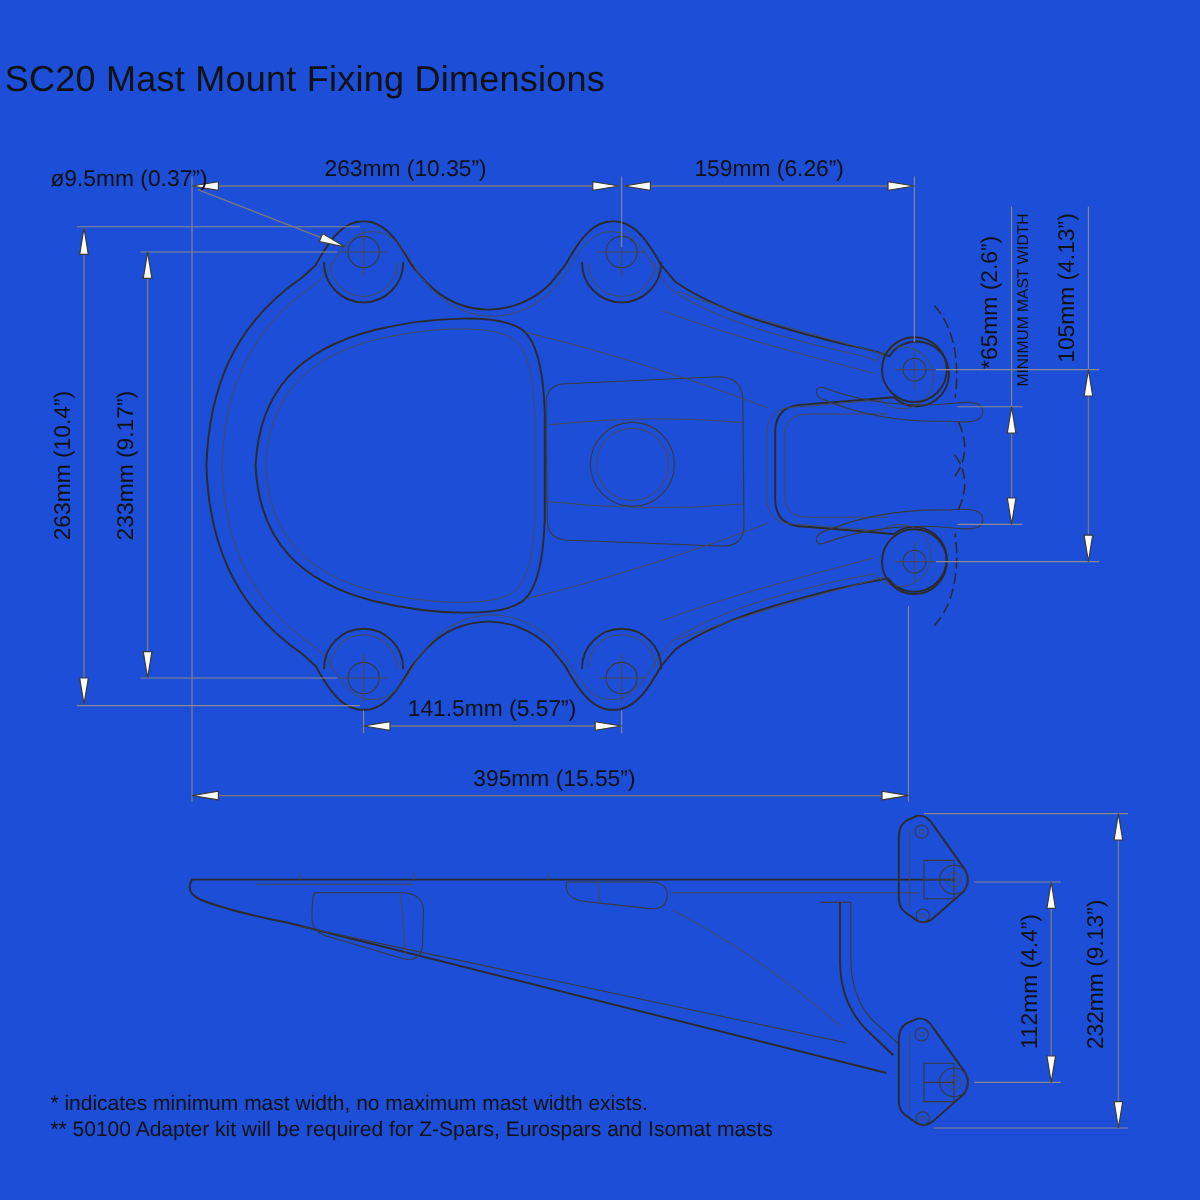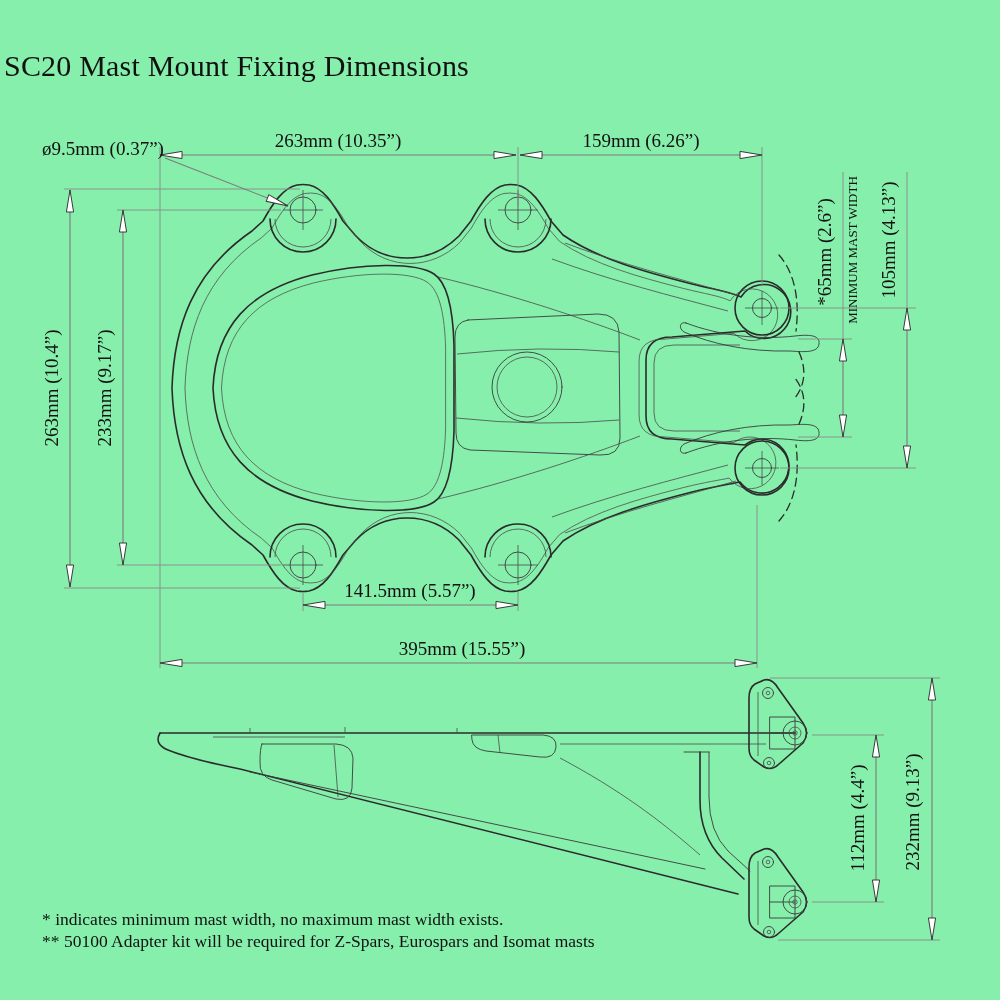--- a/index.html
+++ b/index.html
@@ -1,17 +1,17 @@
 <!DOCTYPE html>
 <html><head>
 <meta charset="utf-8">
 <style>
   html,body{margin:0;padding:0;background:#fff;}
-  .page{width:1000px;height:1000px;background:#86efac;position:relative;overflow:hidden;
-        font-family:Liberation Serif, serif;}
+  .page{width:1000px;height:1000px;background:#1d4ed8;position:relative;overflow:hidden;
+        font-family:Liberation Sans, sans-serif;}
   svg{display:block;}
   text{fill:#111;}
   .title{font-size:30px;font-weight:500;letter-spacing:.2px;}
   .dim{font-size:19px;font-weight:500;}
   .small{font-size:13px;font-weight:500;}
   .foot{font-size:17.5px;font-weight:400;}
   .part{stroke:#2b2b2b;stroke-width:1.6;fill:none;stroke-linejoin:round;stroke-linecap:round;}
   .part2{stroke:#3a3a3a;stroke-width:.9;fill:none;stroke-linejoin:round;stroke-linecap:round;}
   .thin{stroke:#4a4a4a;stroke-width:.8;fill:none;}
   .dimline{stroke:#7a7a7a;stroke-width:1.1;fill:none;}

